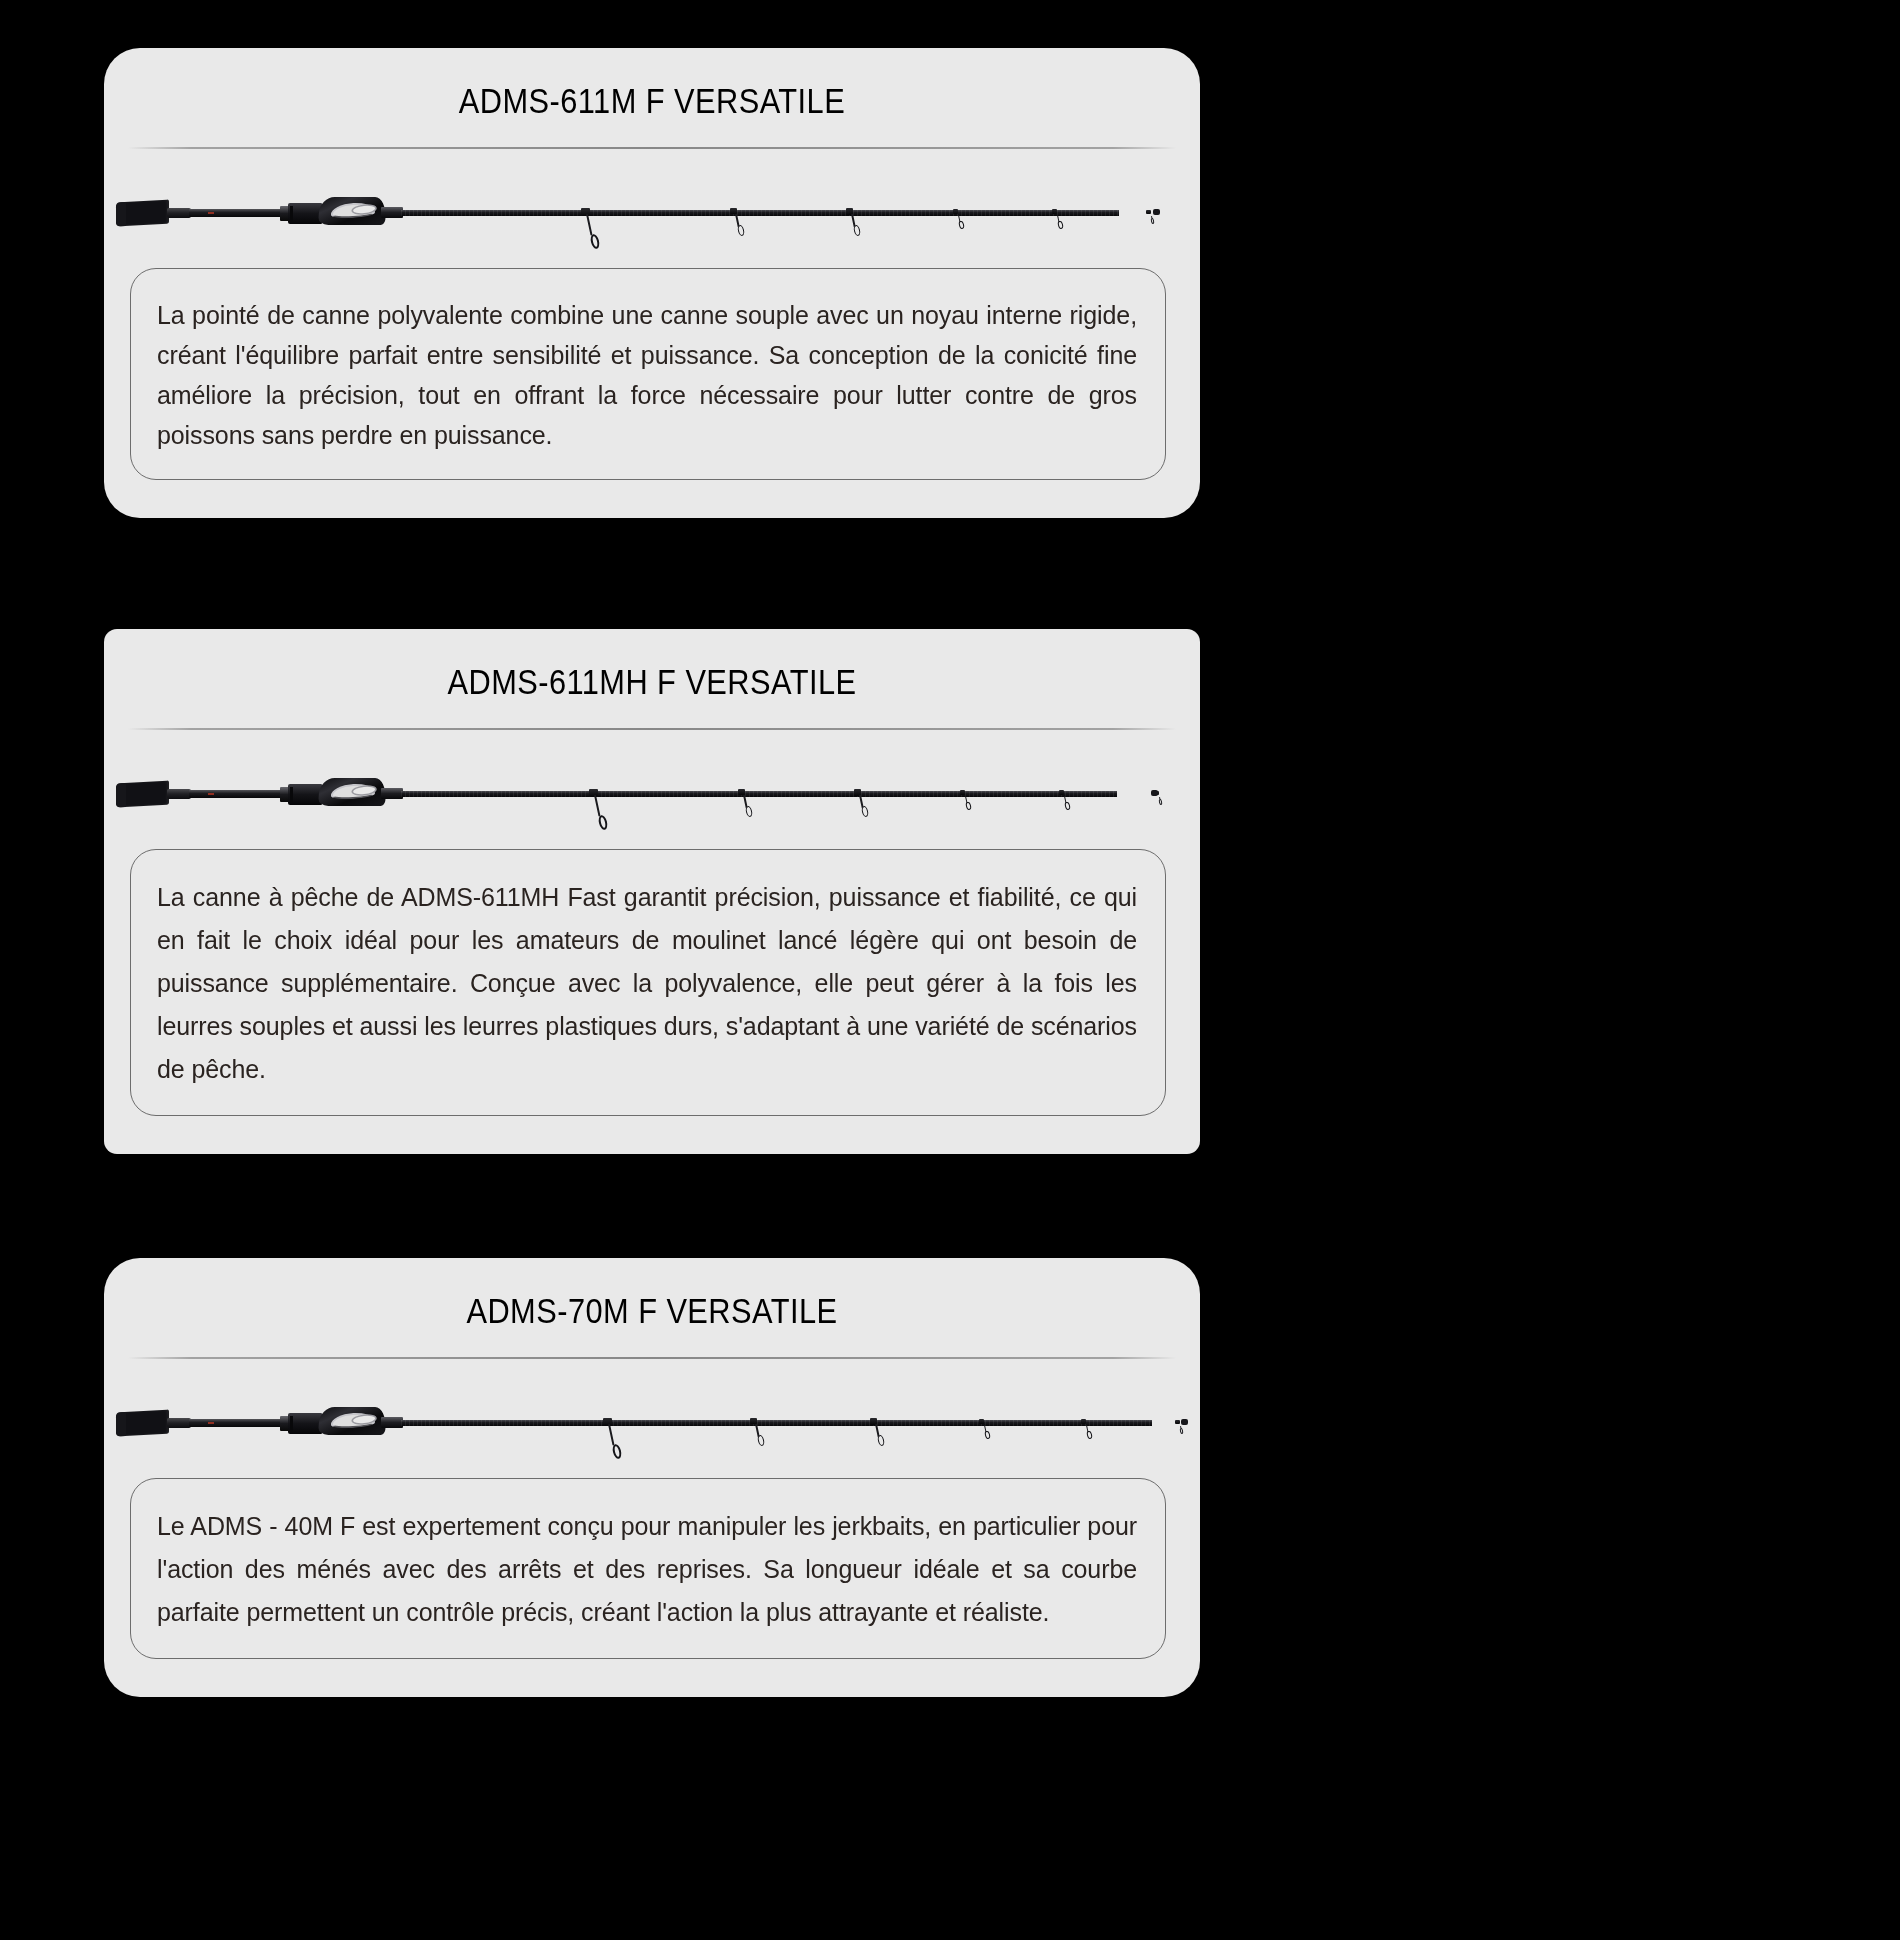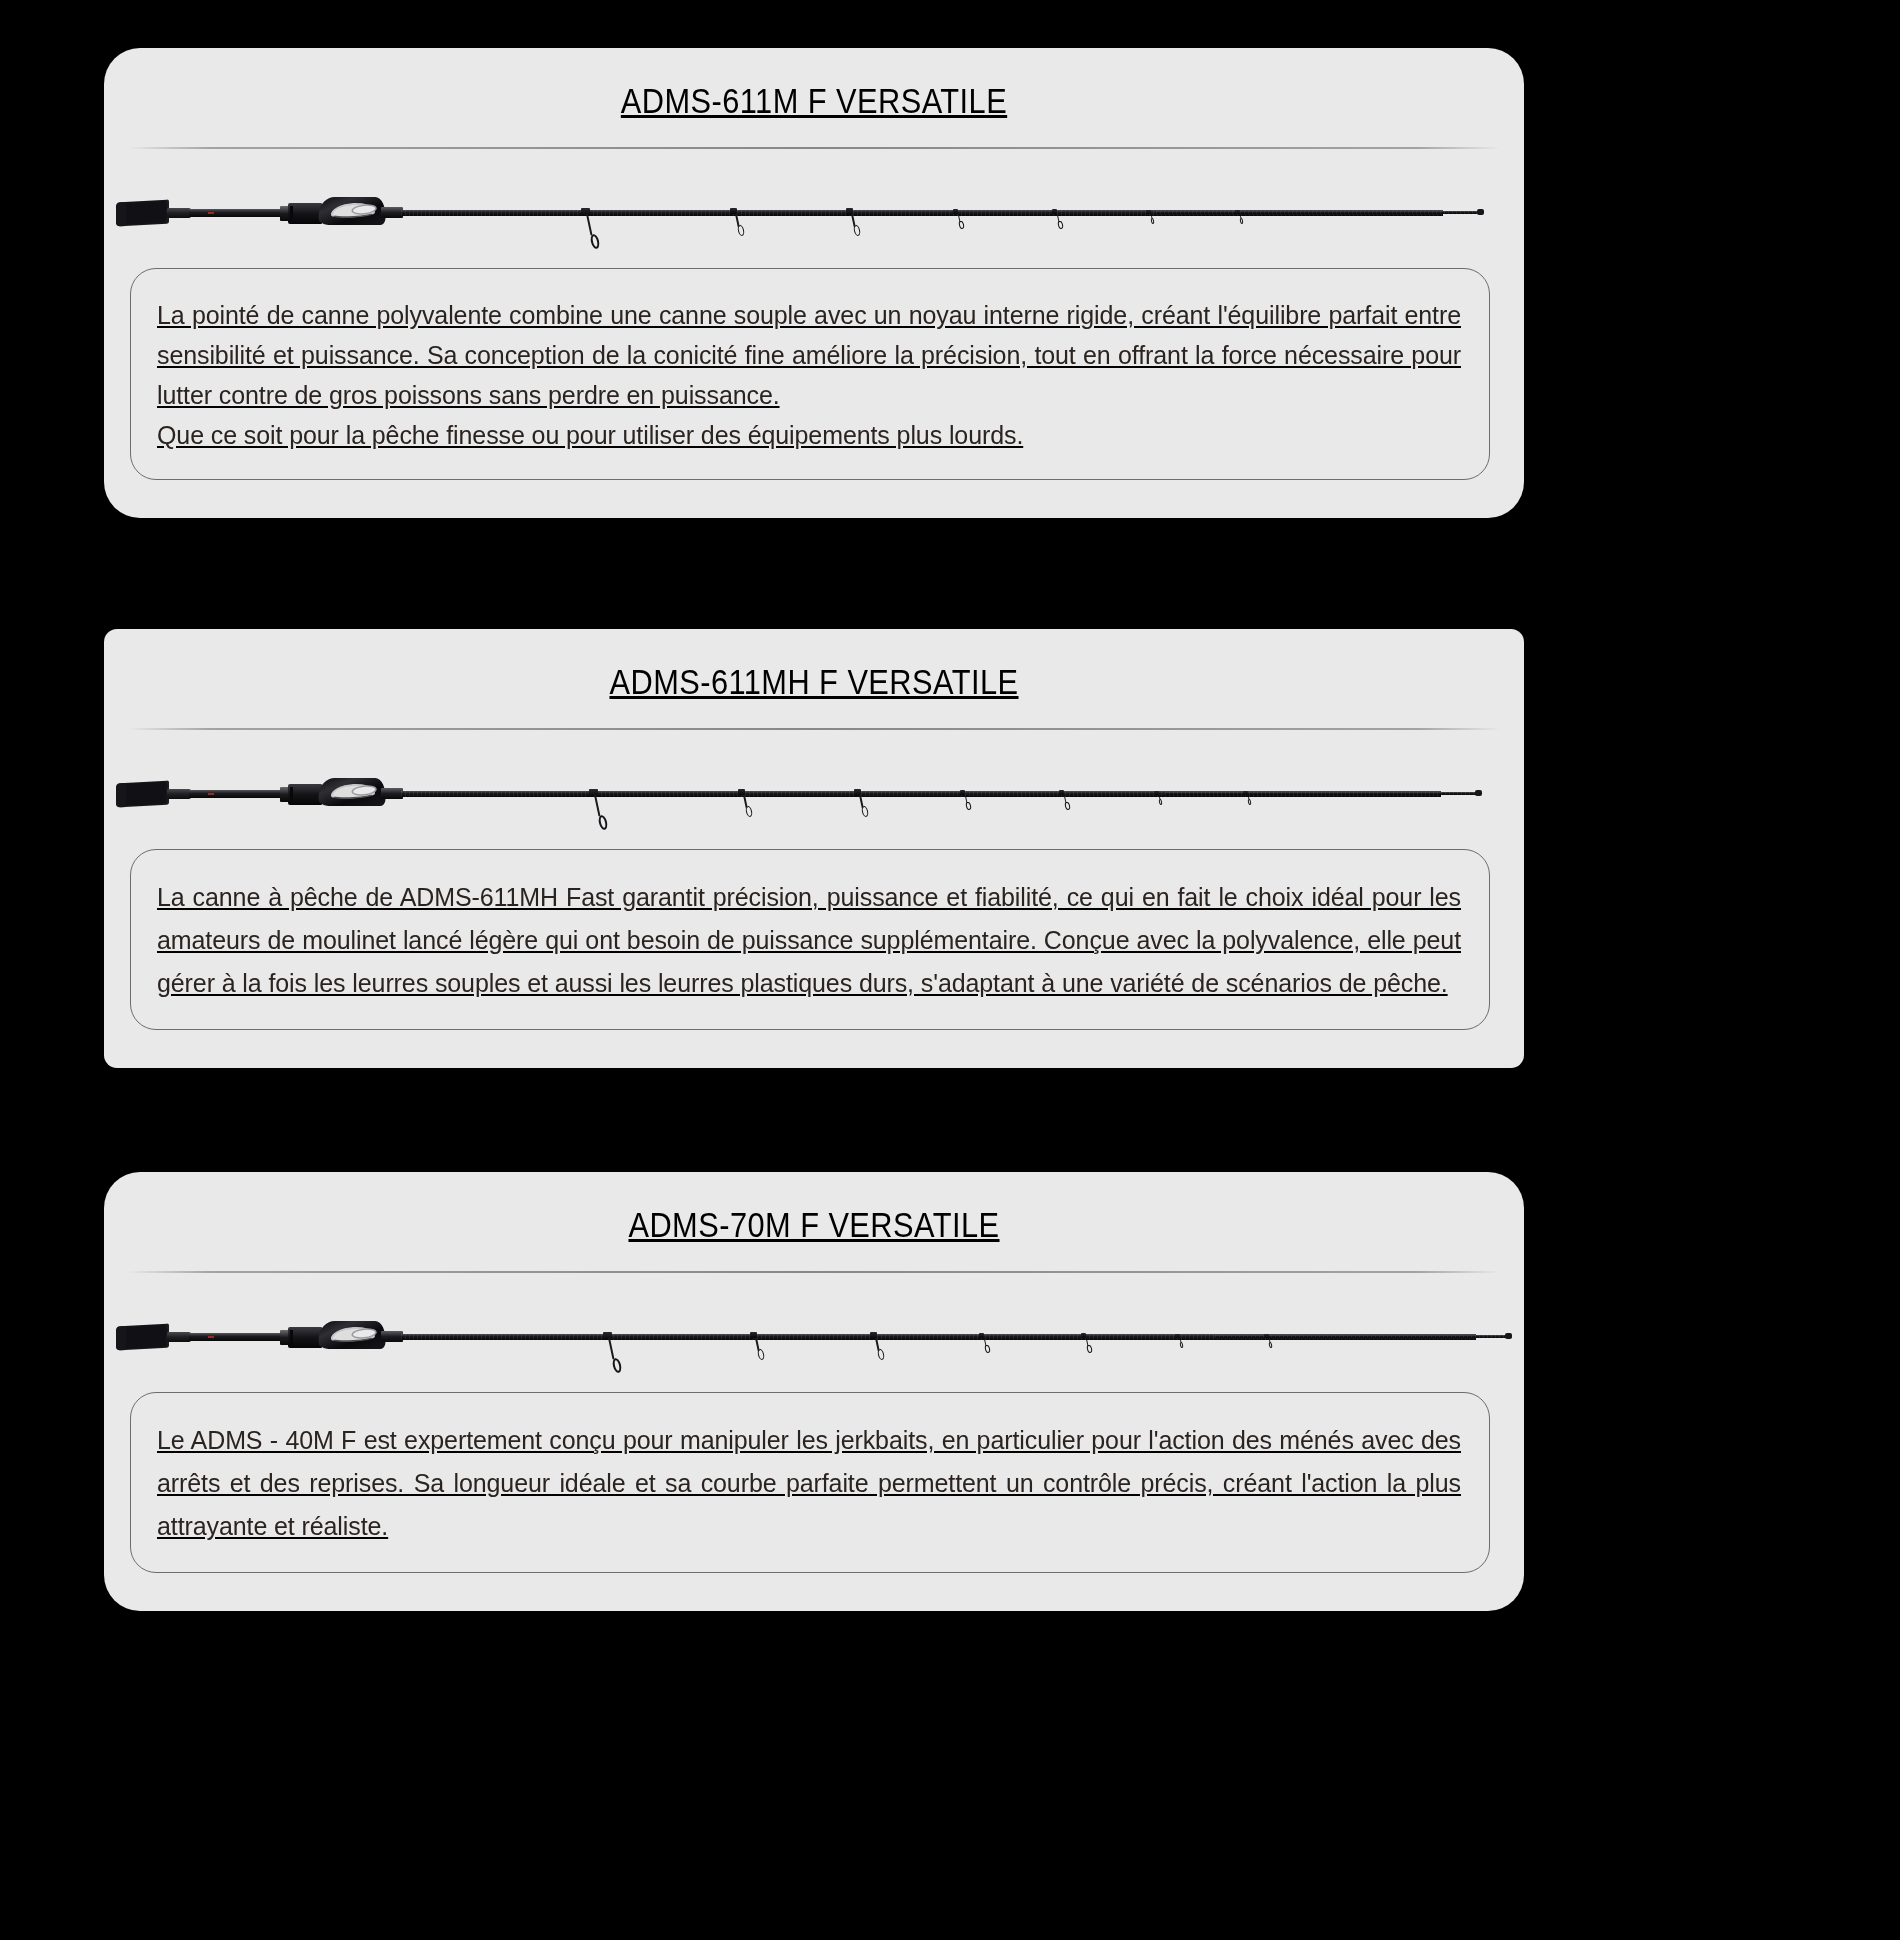--- a/index.html
+++ b/index.html
@@ -18,27 +18,26 @@
 
   .page {
     width: 1901px;
     height: 1940px;
     background: #000000;
     padding: 48px 0 0 0;
   }
 
   .card {
     position: relative;
-    width: 1420px;
+    width: 1096px;
     margin: 0 0 0 104px;
     background: #e9e9e9;
     border-radius: 36px;
     padding: 0;
     overflow: hidden;
-    text-decoration: underline;
   }
 
   .card.gap-1 { margin-top: 0px; }
   .card.gap-2 { margin-top: 111px; border-radius: 13px; }
   .card.gap-3 { margin-top: 104px; }
 
   .card-title {
     text-align: center;
     font-family: "Liberation Sans", sans-serif;
     font-size: 35px;
@@ -333,21 +332,20 @@
             <div class="wrap-ring"></div>
             <div class="leg"></div>
             <div class="ring"></div>
           </div>
         <div class="tip-top" style="right:28px;"></div>
       </div>
     </div>
 
     <div class="desc-box">
       <p>La pointé de canne polyvalente combine une canne souple avec un noyau interne rigide, créant l'équilibre parfait entre sensibilité et puissance. Sa conception de la conicité fine améliore la précision,  tout en offrant la force nécessaire pour lutter contre de gros poissons sans perdre en puissance.</p>
-      <p>Que ce soit pour la pêche finesse ou pour utiliser des équipements plus lourds.</p>
     </div>
   </div>
 
   <div class="card gap-2">
     <div class="card-title">ADMS-611MH  F  VERSATILE</div>
     <div class="title-rule"></div>
 
     <div class="rod-wrap">
       <div class="rod">
         <div class="butt-cap"></div>

